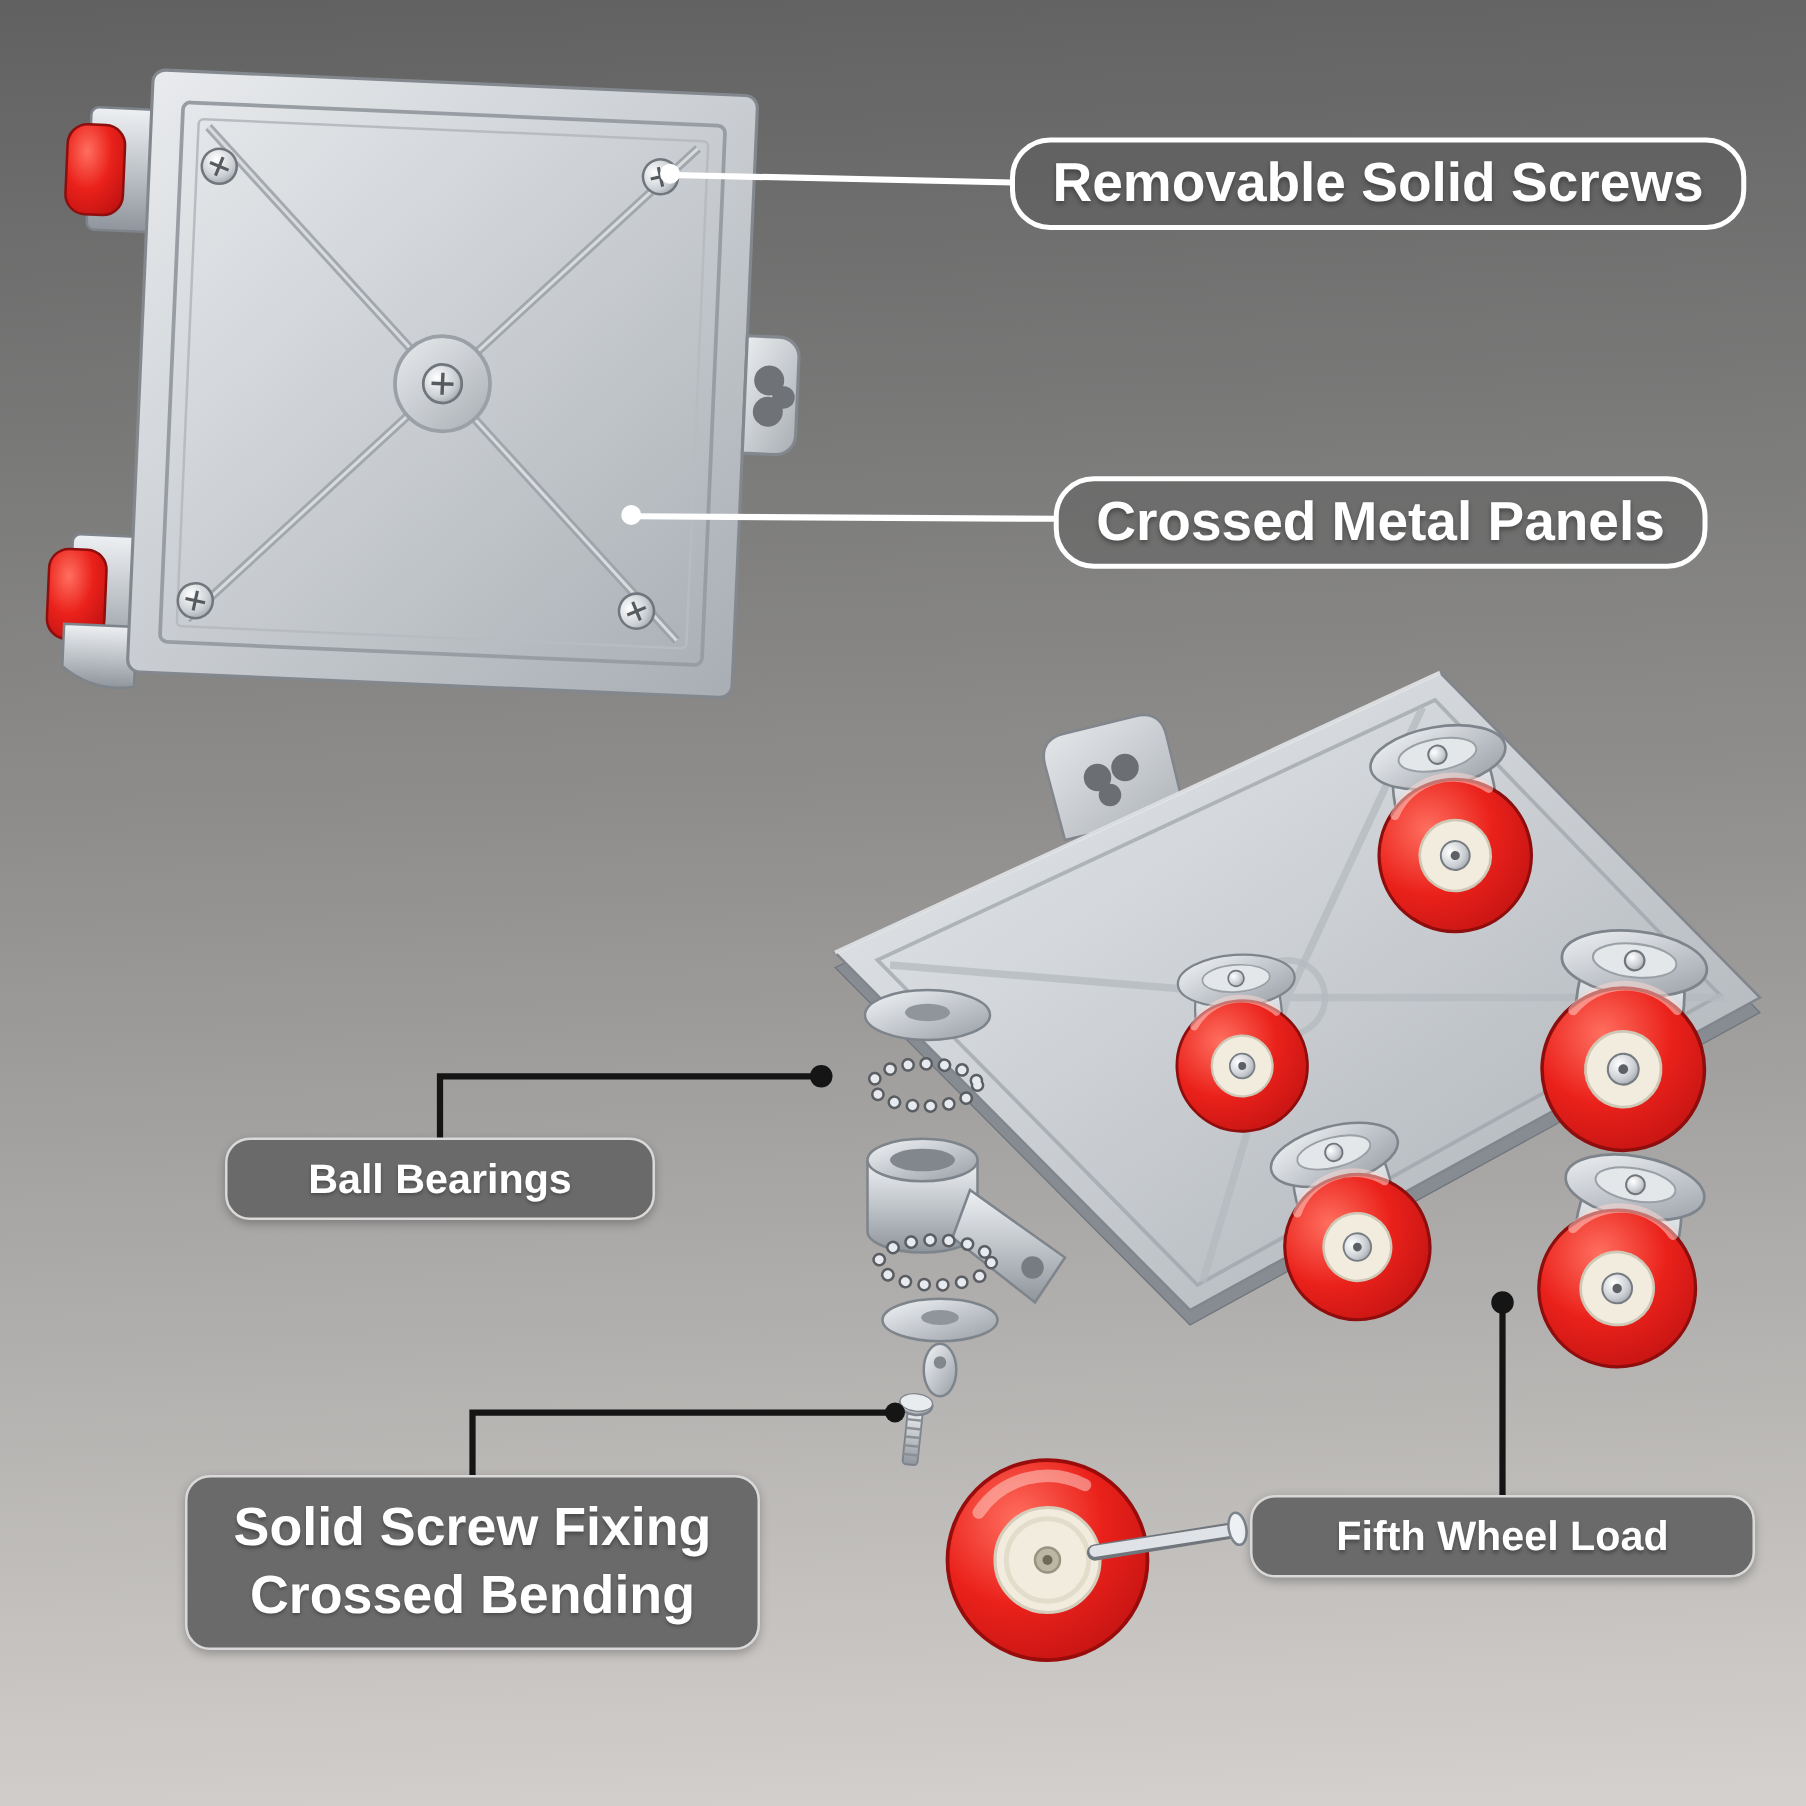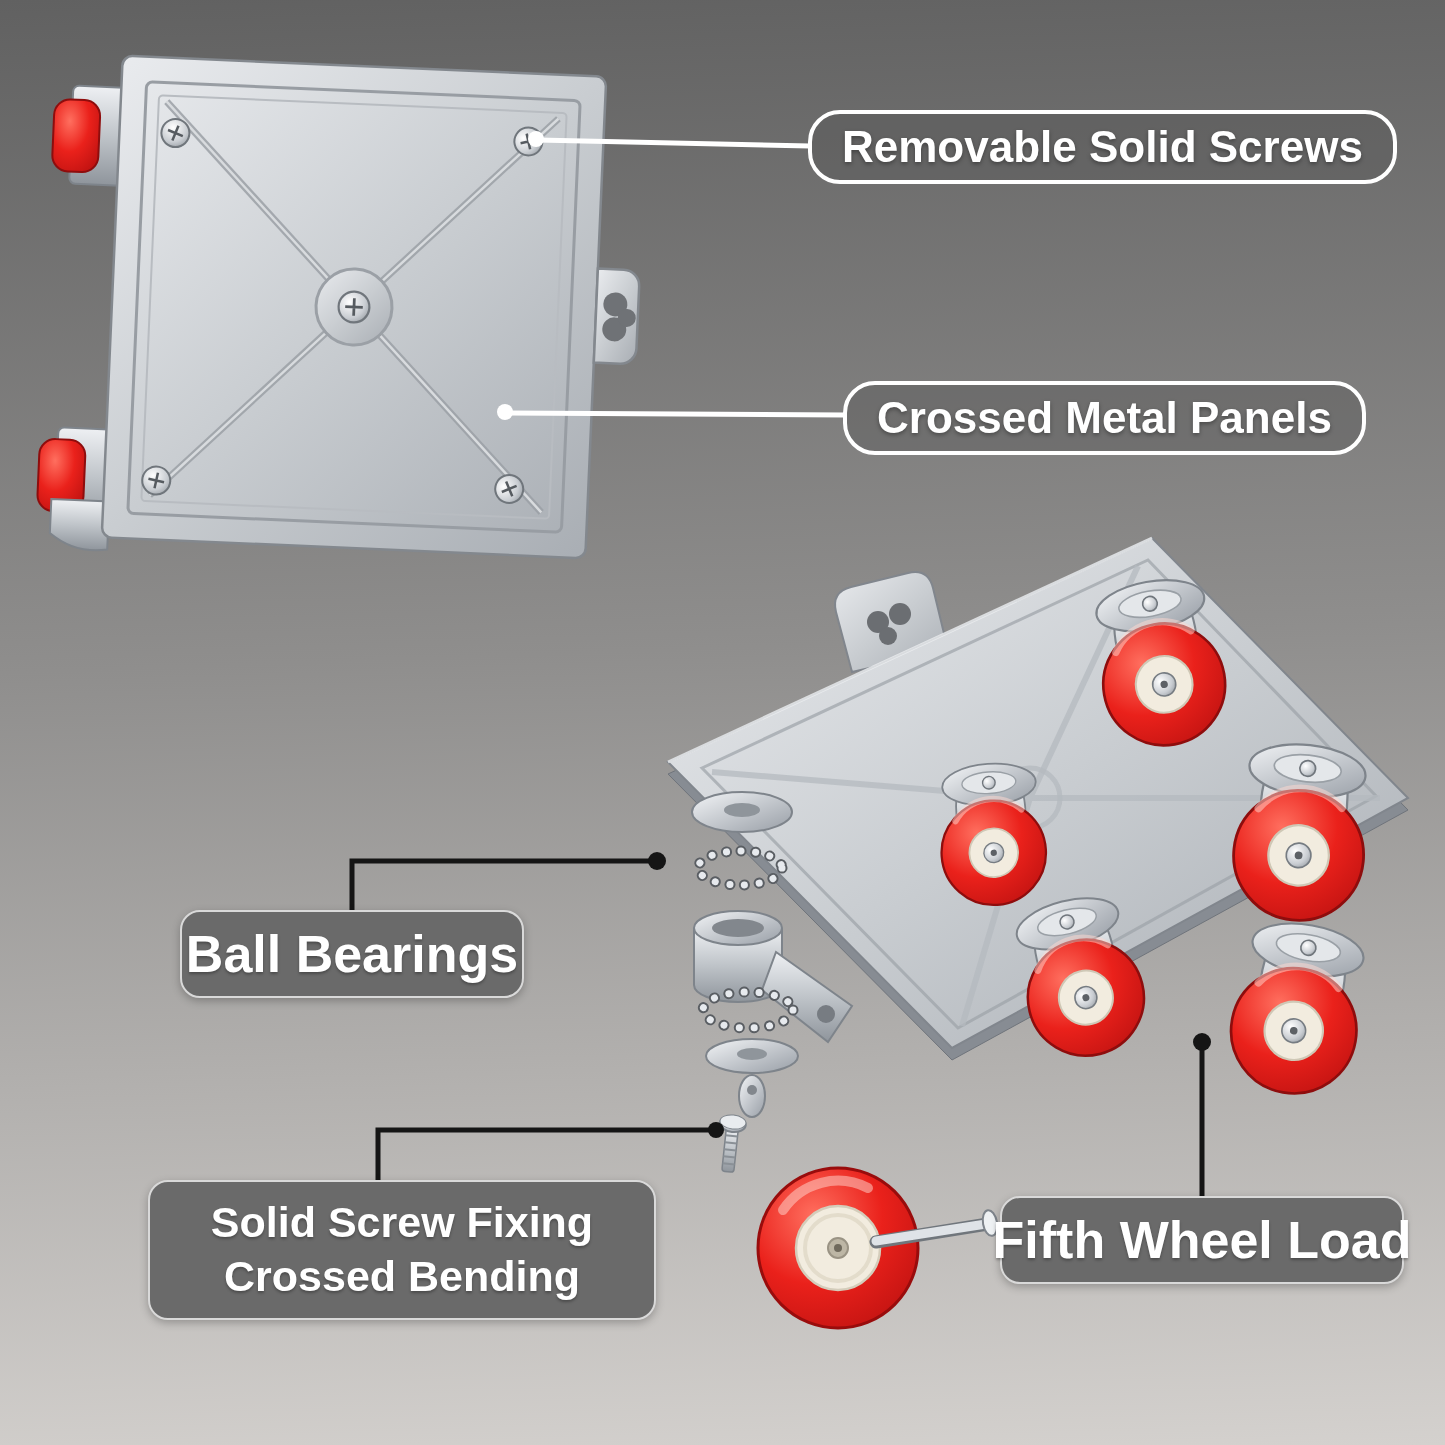--- a/index.html
+++ b/index.html
@@ -21,27 +21,27 @@
     border:4px solid #ffffff;border-radius:32px;
     background:rgba(84,84,84,0.40);
     font-size:44px;padding:8px 30px;
     text-shadow:0 2px 4px rgba(0,0,0,0.35);
     justify-content:center;
   }
   .pill-dark{
     border:2px solid #d9d9d9;border-radius:20px;
     background:var(--label-dark-bg,#6a6a6a);
     box-shadow:0 3px 8px rgba(0,0,0,0.25);
-    font-size:52px;padding:12px 24px;
+    font-size:33px;padding:12px 24px;
     text-shadow:0 2px 3px rgba(0,0,0,0.3);
   }
   #co-removable{left:808px;top:110px;}
   #co-crossed{left:843px;top:381px;}
   #co-ball{left:180px;top:910px;width:344px;}
-  #co-screwfix{left:148px;top:1180px;width:508px;white-space:normal;line-height:1.25;font-size:43px;padding:14px 10px;flex-direction:column;}
+  #co-screwfix{left:148px;top:1180px;width:460px;white-space:normal;line-height:1.25;font-size:43px;padding:14px 10px;flex-direction:column;}
   #co-fifth{left:1000px;top:1196px;width:404px;text-align:right;}
 </style>
 </head>
 <body>
 
 <div id="stage">
 
   <svg id="art" viewBox="0 0 1445 1445">
     <defs>
       <linearGradient id="silver" x1="0" y1="0" x2="1" y2="1">

